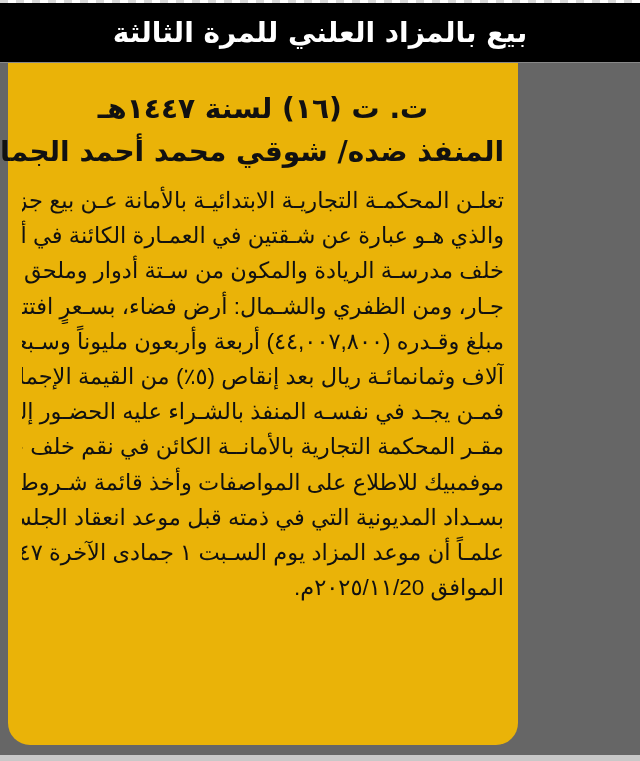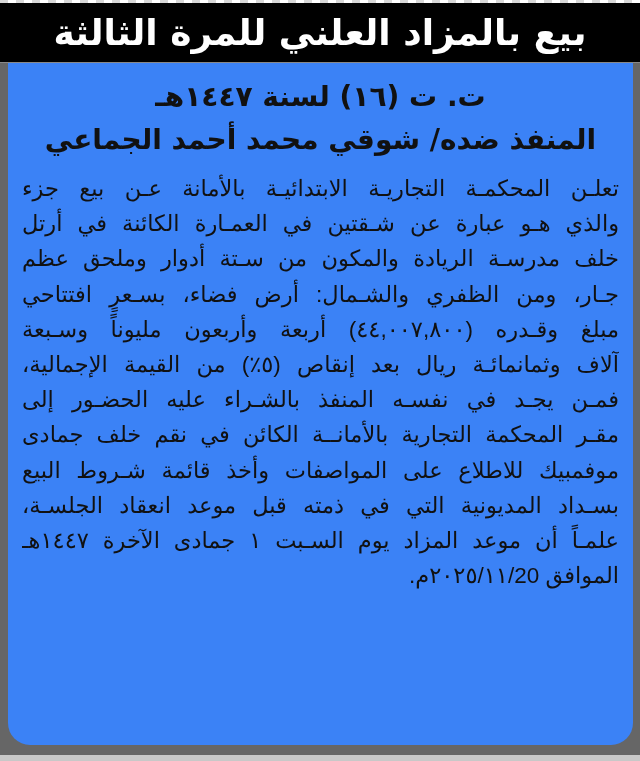--- a/index.html
+++ b/index.html
@@ -15,31 +15,31 @@
   }
   .frame {
     position: absolute; left: 0; top: 62px; width: 640px; height: 693px;
     background: #666666;
   }
   .title-bar {
     position: absolute; left: 0; top: 3px; width: 640px; height: 59px;
     background: #000000; color: #ffffff;
     display: flex; align-items: center; justify-content: center;
     font-family: "DejaVu Sans", sans-serif; font-weight: bold;
-    font-size: 36px; direction: rtl;
+    font-size: 28px; direction: rtl;
     border-bottom: 1px solid #888;
     letter-spacing: 0;
   }
   .panel {
-    position: absolute; left: 8px; top: 63px; width: 625px; height: 682px;
-    background: #3b82f6;
+    position: absolute; left: 8px; top: 63px; width: 510px; height: 682px;
+    background: #eab308;
     border-radius: 0 0 22px 22px;
     direction: rtl;
     box-sizing: border-box;
-    padding: 12px 14px 0 14px;
+    padding: 24px 14px 0 14px;
   }
   .head-line {
     text-align: center; font-weight: bold; color: #111;
     font-family: "DejaVu Sans", sans-serif;
     font-size: 28px; line-height: 43px; white-space: nowrap;
   }
   .body-text {
     margin-top: 10px;
     font-family: Liberation Sans, sans-serif;
     font-size: 22.5px; line-height: 35.2px; color: #111;

